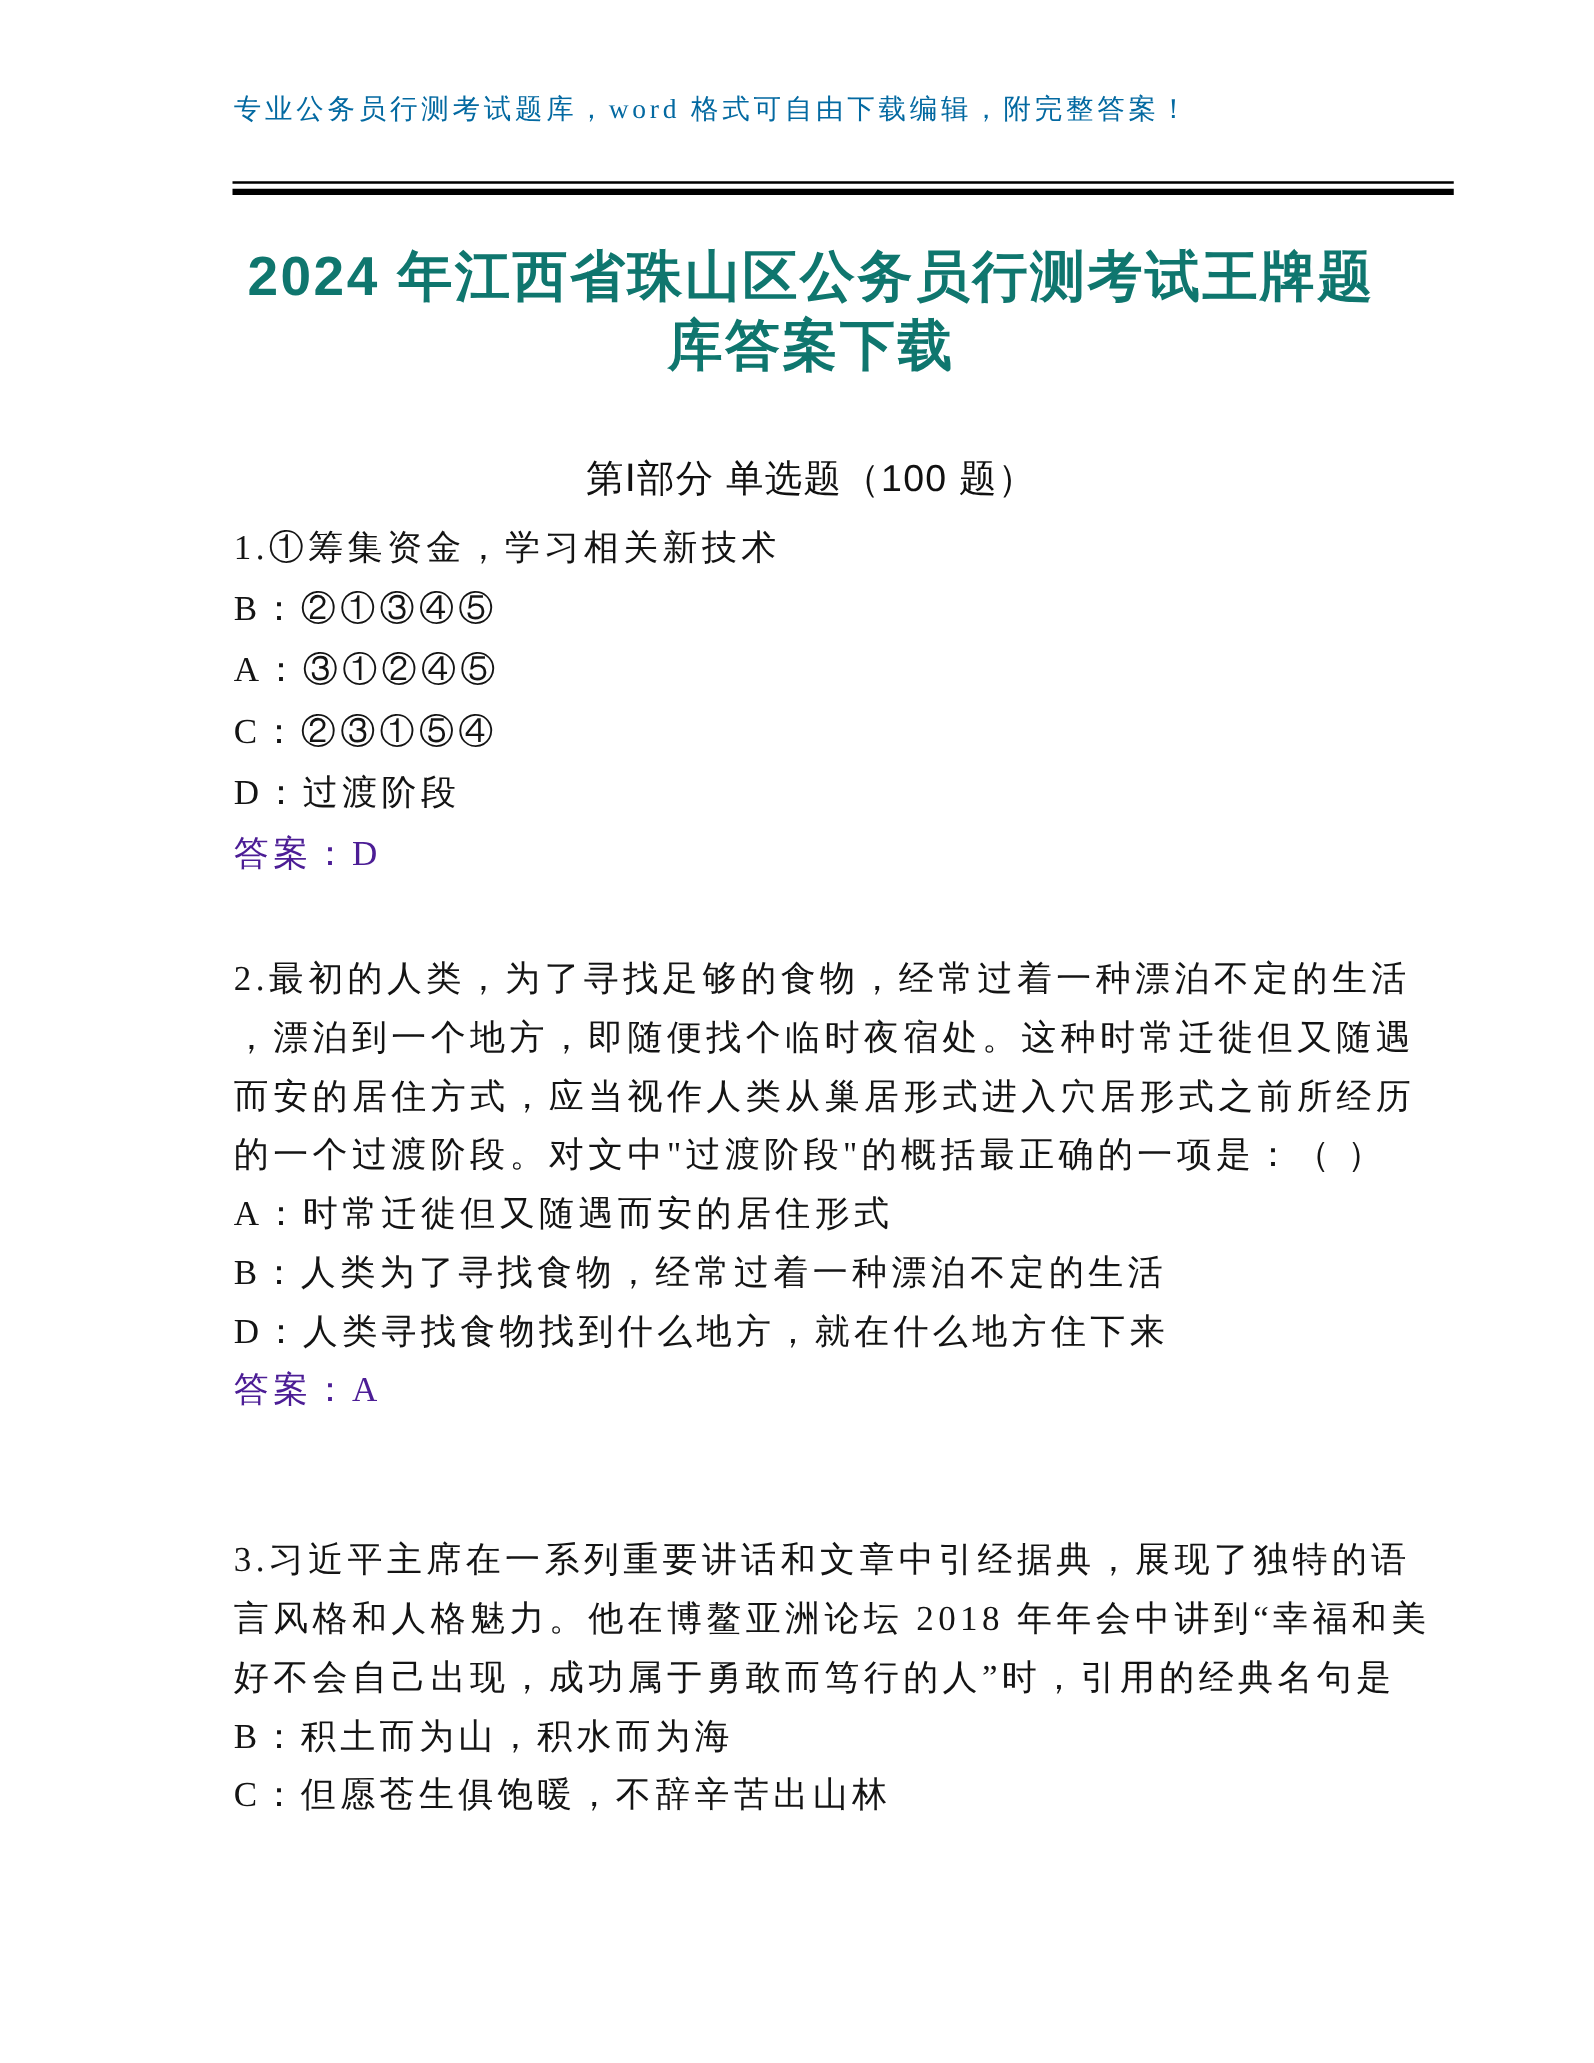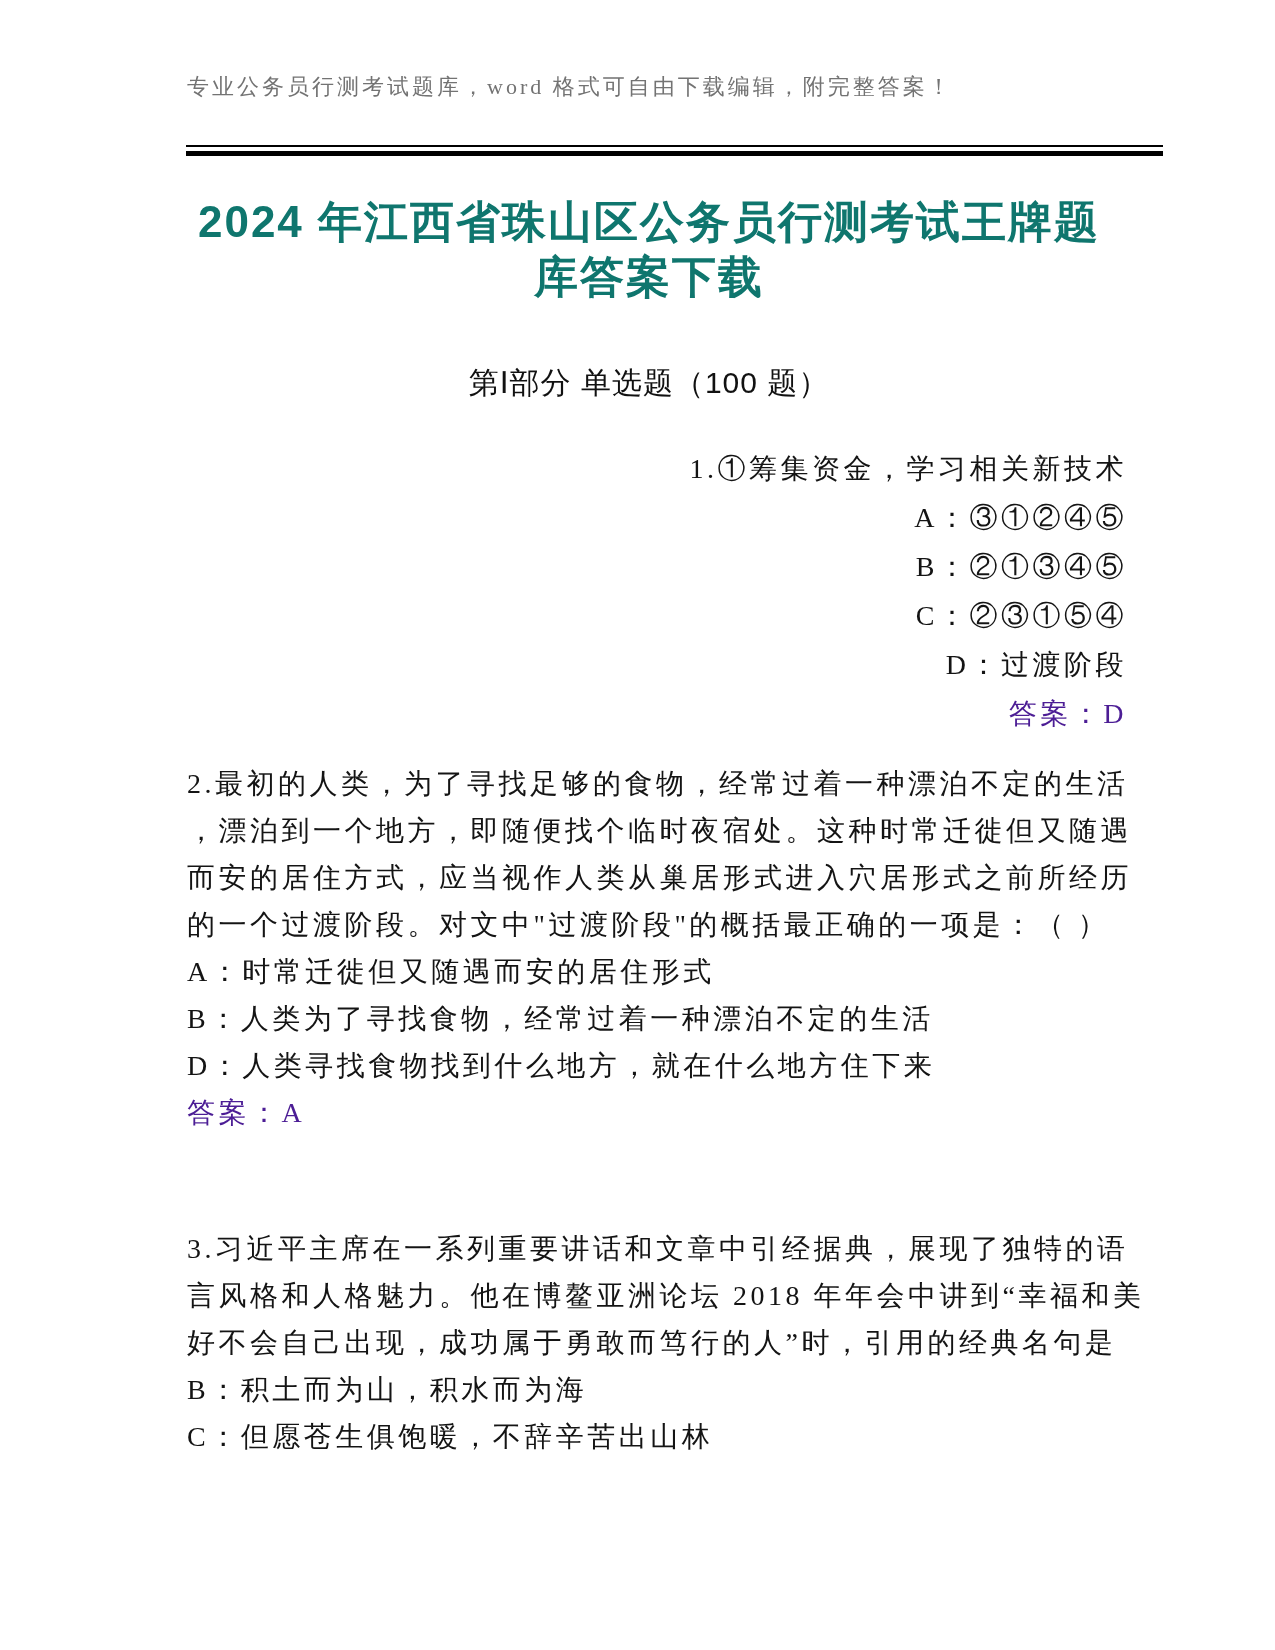--- a/index.html
+++ b/index.html
@@ -8,21 +8,21 @@
     background:#ffffff;
     position:relative;
     color:#141414;
     font-family:"Liberation Serif", serif;
   }
   .header-note {
     position:absolute; left:187px; top:72px;
     width:960px;
     font-size:22px; letter-spacing:3px;
     white-space:nowrap;
-    color:#737373;
+    color:#0369a1;
   }
   .separator {
     position:absolute; left:186px; top:145px;
     width:977px; height:4px;
     border-top:2px solid #000;
     border-bottom:5px solid #000;
   }
   .doc-title {
     position:absolute; left:186px; top:194px;
     width:926px; margin:0;
@@ -41,21 +41,21 @@
     color:#111;
     font-family:"Liberation Sans", sans-serif;
   }
   .question {
     position:absolute; left:187px;
     width:940px;
     font-size:28px; letter-spacing:3.5px;
     color:#141414;
   }
   .qline { line-height:47px; white-space:nowrap; }
-  .q1 { top:444px;text-align:right; }
+  .q1 { top:414px; }
   .q1 .qline { line-height:49px; }
   .q2 { top:760px; }
   .q3 { top:1225px; }
   .answer { font-weight:normal; color:#4c1d95; }
 </style>
 </head>
 <body>
 
 <div class="header-note">专业公务员行测考试题库，word 格式可自由下载编辑，附完整答案！</div>
 
@@ -63,22 +63,22 @@
 
 <h1 class="doc-title">
   <span class="tline">2024 年江西省珠山区公务员行测考试王牌题</span>
   <span class="tline">库答案下载</span>
 </h1>
 
 <div class="section-heading">第Ⅰ部分 单选题（100 题）</div>
 
 <section class="question q1">
   <div class="qline">1.①筹集资金，学习相关新技术</div>
+  <div class="qline">B：②①③④⑤</div>
   <div class="qline">A：③①②④⑤</div>
-  <div class="qline">B：②①③④⑤</div>
   <div class="qline">C：②③①⑤④</div>
   <div class="qline">D：过渡阶段</div>
   <div class="qline answer"><span>答案：</span><span>D</span></div>
 </section>
 
 <section class="question q2">
   <div class="qline">2.最初的人类，为了寻找足够的食物，经常过着一种漂泊不定的生活</div>
   <div class="qline">，漂泊到一个地方，即随便找个临时夜宿处。这种时常迁徙但又随遇</div>
   <div class="qline">而安的居住方式，应当视作人类从巢居形式进入穴居形式之前所经历</div>
   <div class="qline">的一个过渡阶段。对文中"过渡阶段"的概括最正确的一项是：（ ）</div>

